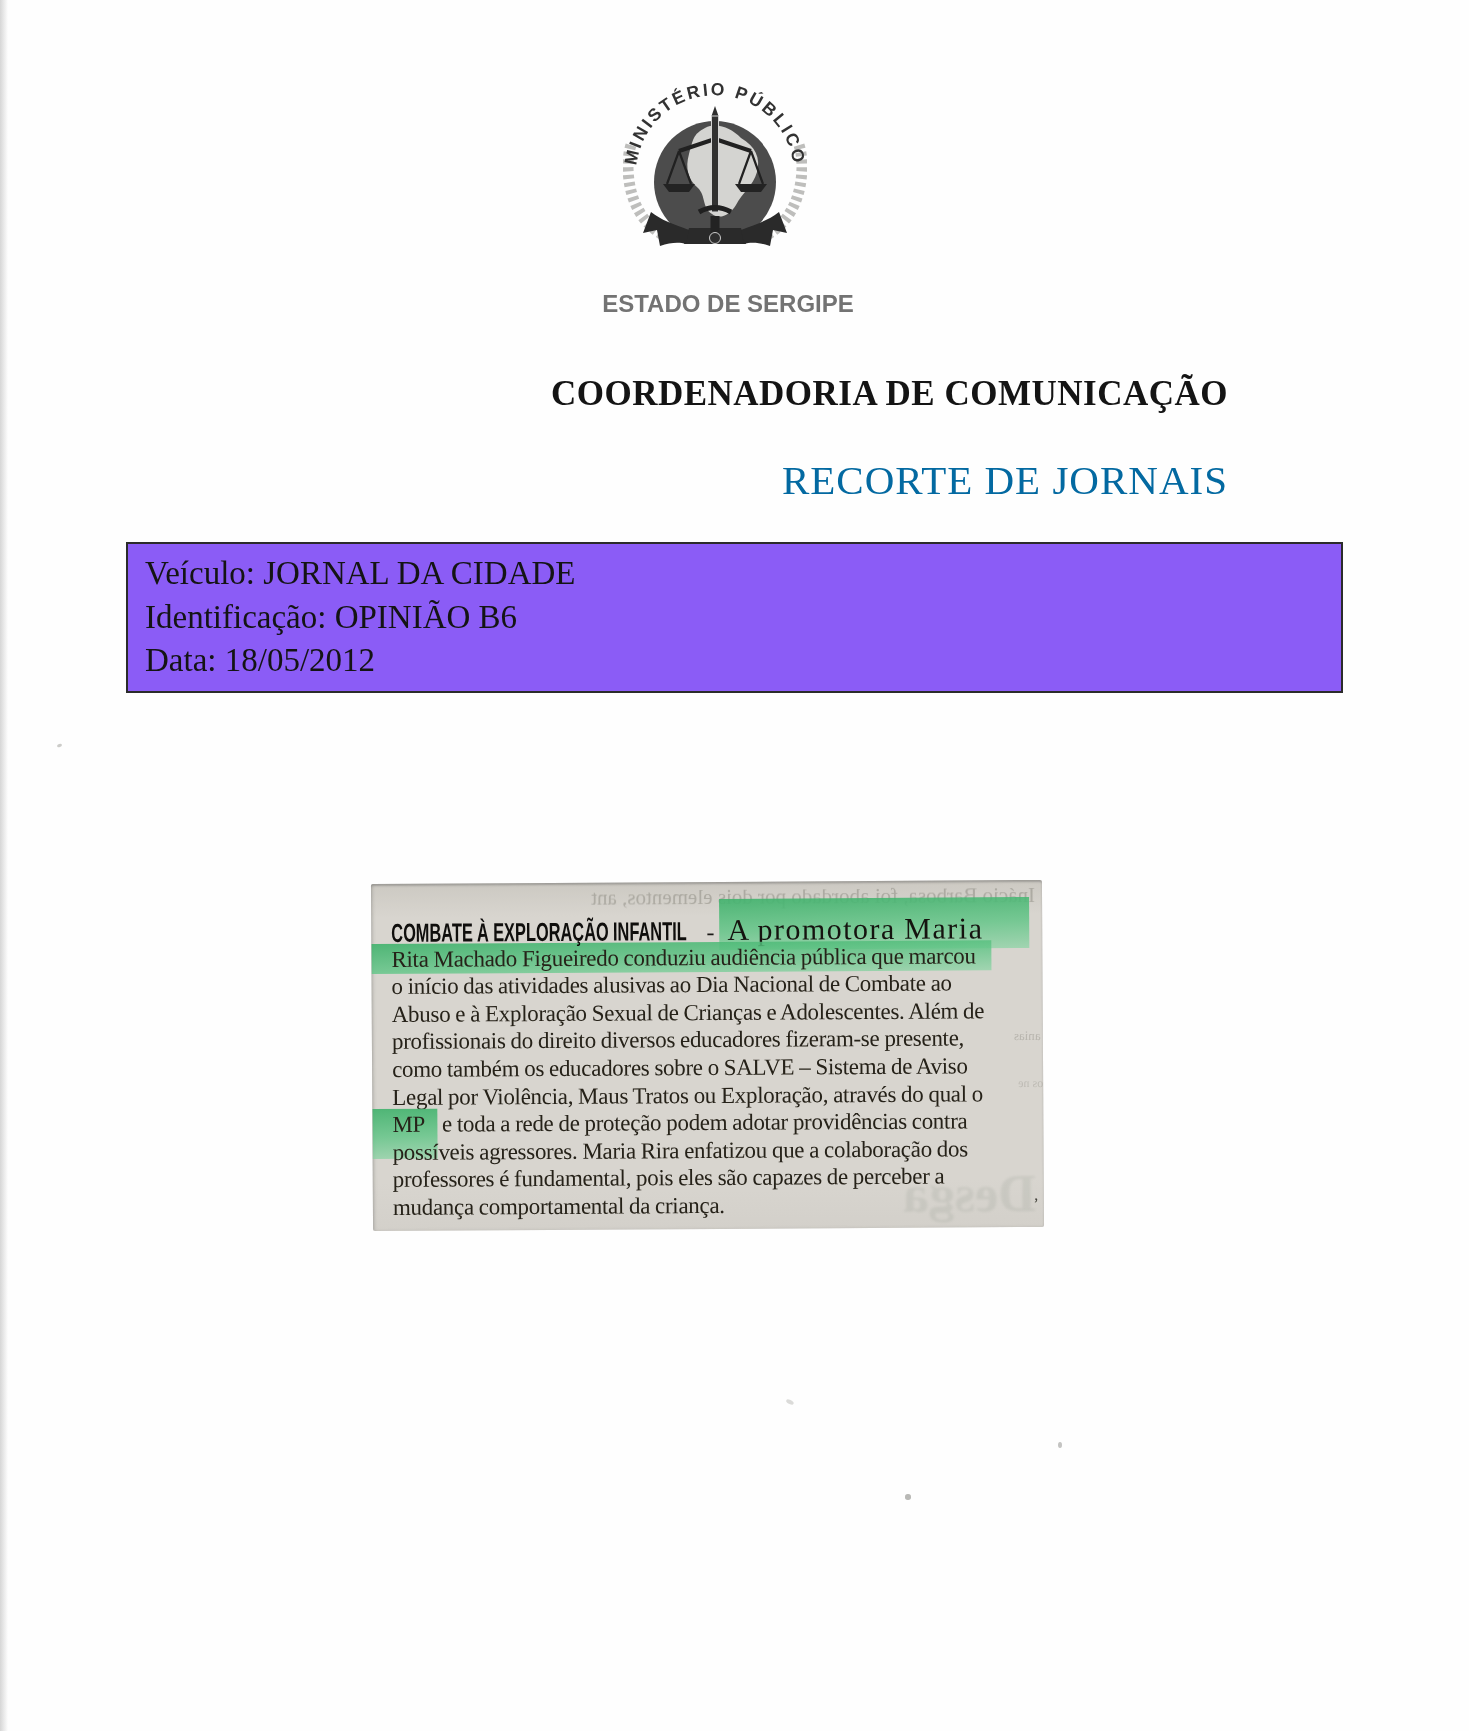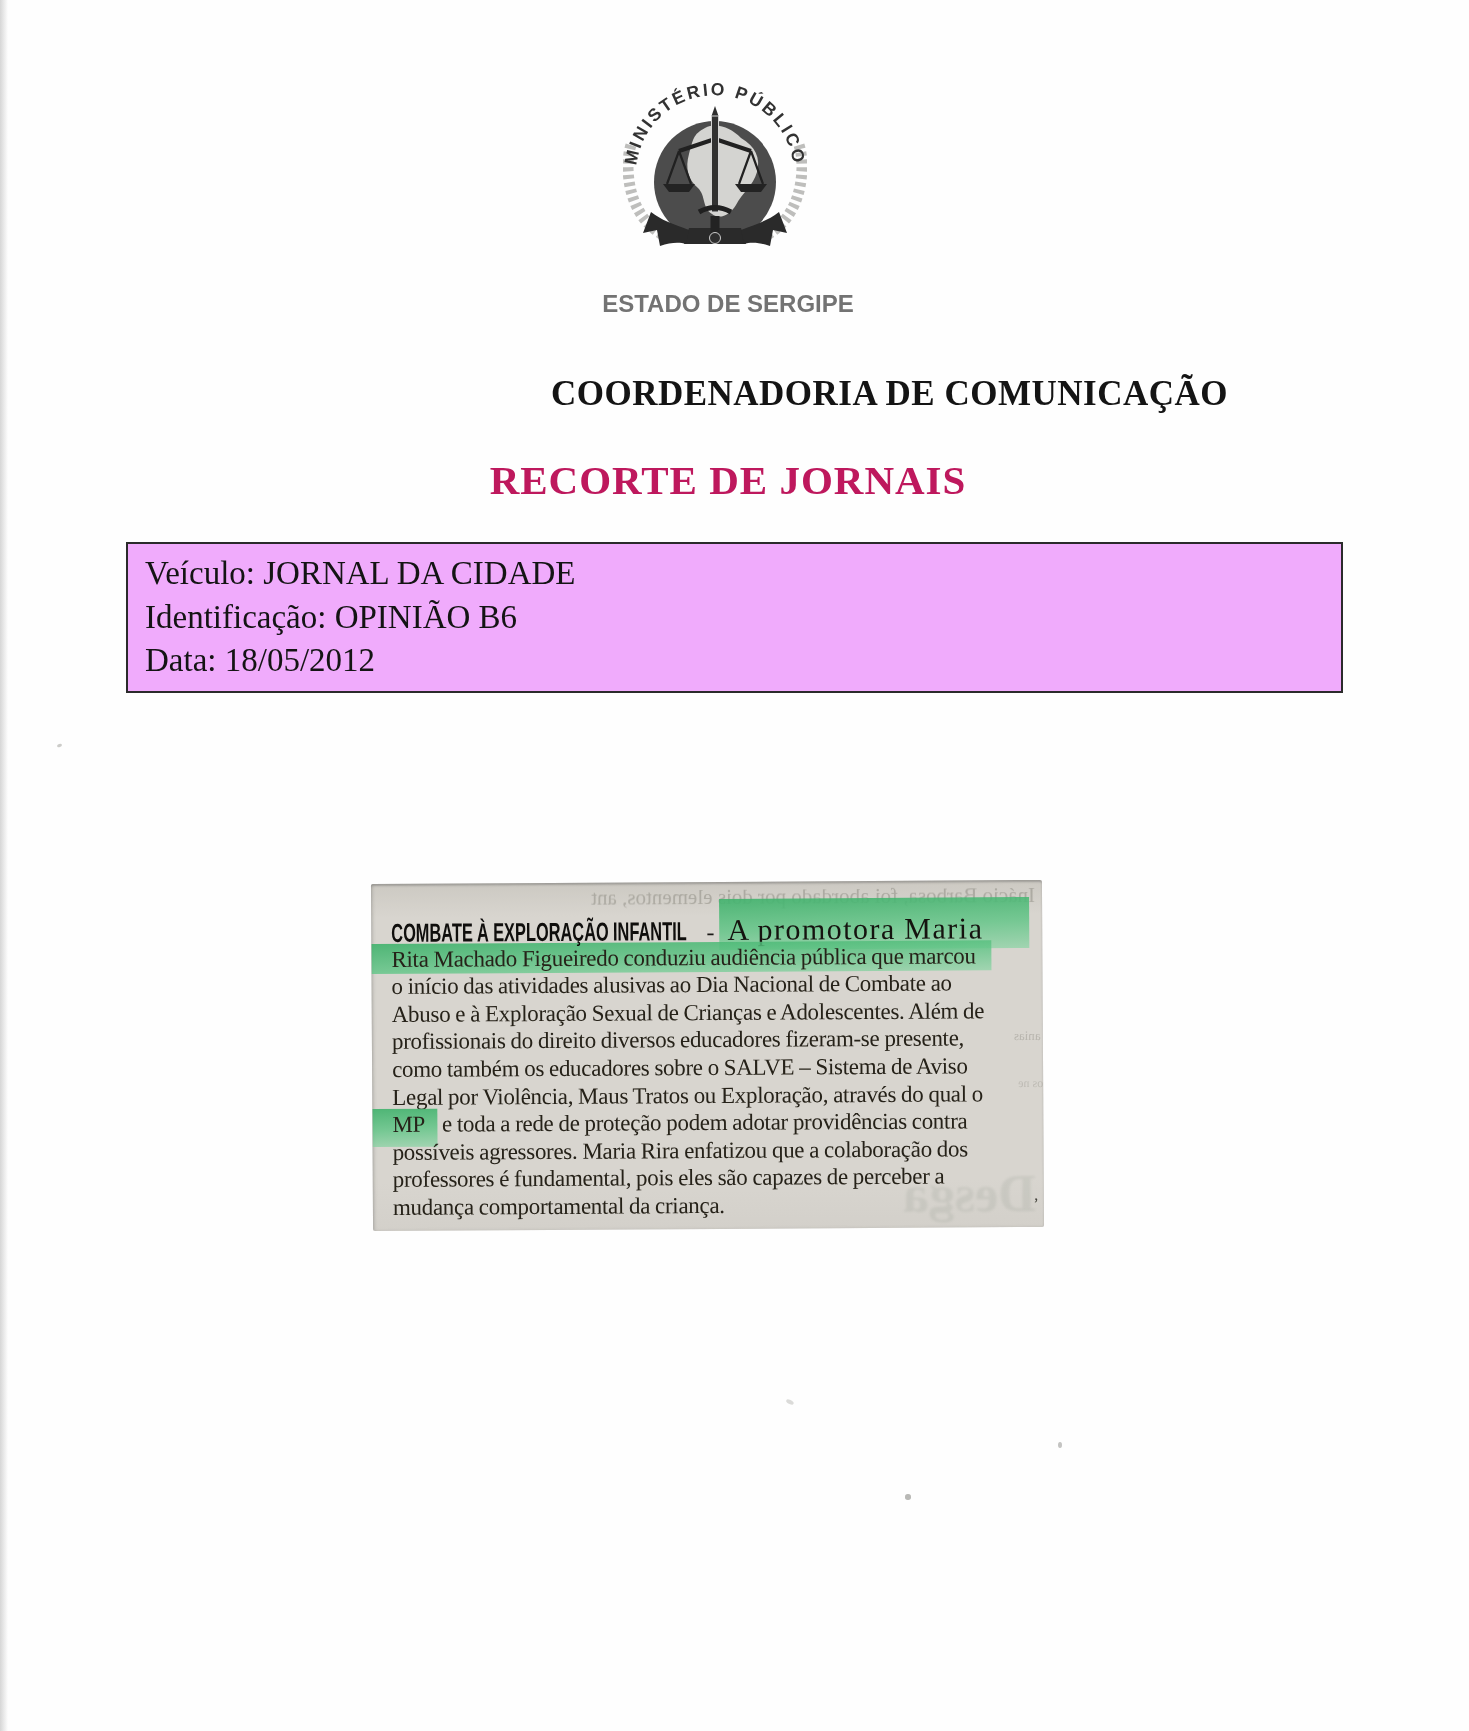--- a/index.html
+++ b/index.html
@@ -10,25 +10,25 @@
   }
   .scan-edge-left{position:absolute;left:0;top:0;width:8px;height:100%;
     background:linear-gradient(90deg, rgba(140,140,140,.35), rgba(140,140,140,0));}
   
   .seal{position:absolute;left:623px;top:78px;width:184px;height:192px;filter:blur(.3px) contrast(.96);}
   
   .lh-sans{position:absolute;left:328px;top:288px;width:800px;text-align:center;
     font-family:"Liberation Sans", sans-serif;font-weight:bold;font-size:24px;line-height:31px;color:#737373;}
   .dept{position:absolute;left:228px;top:374px;width:1000px;text-align:right;
     font-weight:bold;font-size:35px;letter-spacing:.5px;color:#141414;}
-  .doc-title{position:absolute;left:228px;top:456px;width:1000px;text-align:center;
-    font-weight:bold;font-size:41px;letter-spacing:1px;color:#be185d;}
+  .doc-title{position:absolute;left:228px;top:456px;width:1000px;text-align:right;
+    font-weight:normal;font-size:41px;letter-spacing:1px;color:#0369a1;}
   
   .info-box{position:absolute;left:126px;top:542px;width:1213px;height:147px;
-    border:2px solid #2b2b2b;background:#f0abfc;}
+    border:2px solid #2b2b2b;background:#8b5cf6;}
   .info-fields{position:absolute;left:17px;top:8px;font-size:33px;line-height:43.5px;color:#141414;white-space:nowrap;}
   
   .clipping{position:absolute;left:372px;top:882px;width:671px;height:347px;
     background:linear-gradient(180deg,#ccc9c2 0px,#d8d5cf 34px,#d8d5cf 86%,#d3d0ca 100%);
     transform:rotate(-0.35deg);border-radius:2px;overflow:hidden;
     box-shadow:inset 0 2px 2px rgba(90,90,88,.35), inset 2px 0 3px rgba(120,120,116,.25);}
   .ghost-top{position:absolute;left:14px;top:3px;width:650px;
     font-size:21px;color:#8f8d84;opacity:.55;white-space:nowrap;
     transform:scaleX(-1);filter:blur(.4px);}
   .cl-lines{position:absolute;left:20px;top:34px;font-size:23px;line-height:27.6px;
@@ -36,21 +36,21 @@
   .cl-line{height:27.6px;}
   .cl-hwrap{display:inline-block;width:310px;overflow:visible;vertical-align:baseline;}
   .cl-headline-inner{display:inline-block;white-space:nowrap;
     font-family:"Liberation Sans", sans-serif;font-weight:bold;font-size:26px;
     letter-spacing:0;color:#0f0e0c;transform:scaleX(.63);transform-origin:left bottom;}
   .cl-dash{font-size:24px;color:#1b1a17;}
   .hl{background:linear-gradient(178deg, rgba(64,178,108,.9) 0%, rgba(96,197,134,.82) 55%, rgba(136,212,163,.68) 100%);}
   .cl-hl-lead{font-size:30px;line-height:27.6px;letter-spacing:1.5px;color:#15130f;
     padding:14px 46px 4px 8px;margin-right:-54px;}
   .cl-hl-full{padding:3px 16px 2px 20px;margin-left:-20px;}
-  .cl-hl-mp{padding:3px 12px 10px 20px;margin-left:-20px;}
+  .cl-hl-mp{padding:3px 12px 22px 20px;margin-left:-20px;}
   .ghost-right1{position:absolute;right:2px;top:148px;font-size:13px;color:#77756c;opacity:.32;transform:scaleX(-1);}
   .ghost-right2{position:absolute;right:0px;top:196px;font-size:12px;color:#77756c;opacity:.26;transform:scaleX(-1);}
   .ghost-bottom{position:absolute;right:8px;bottom:4px;font-size:52px;font-weight:bold;
     color:#6d7a6d;opacity:.12;transform:scaleX(-1);filter:blur(1px);}
   .ink-mark{position:absolute;right:5px;bottom:14px;font-size:16px;color:#42413a;}
   
   .speck{position:absolute;background:#9a9a94;border-radius:50%;}
   .speck1{left:57px;top:744px;width:5px;height:3px;opacity:.5;transform:rotate(-20deg);}
   .speck2{left:786px;top:1400px;width:8px;height:4px;opacity:.35;border-radius:40% 60% 50% 50%;transform:rotate(25deg);}
   .speck3{left:905px;top:1494px;width:6px;height:6px;opacity:.55;background:#807f7a;border-radius:45%;}

